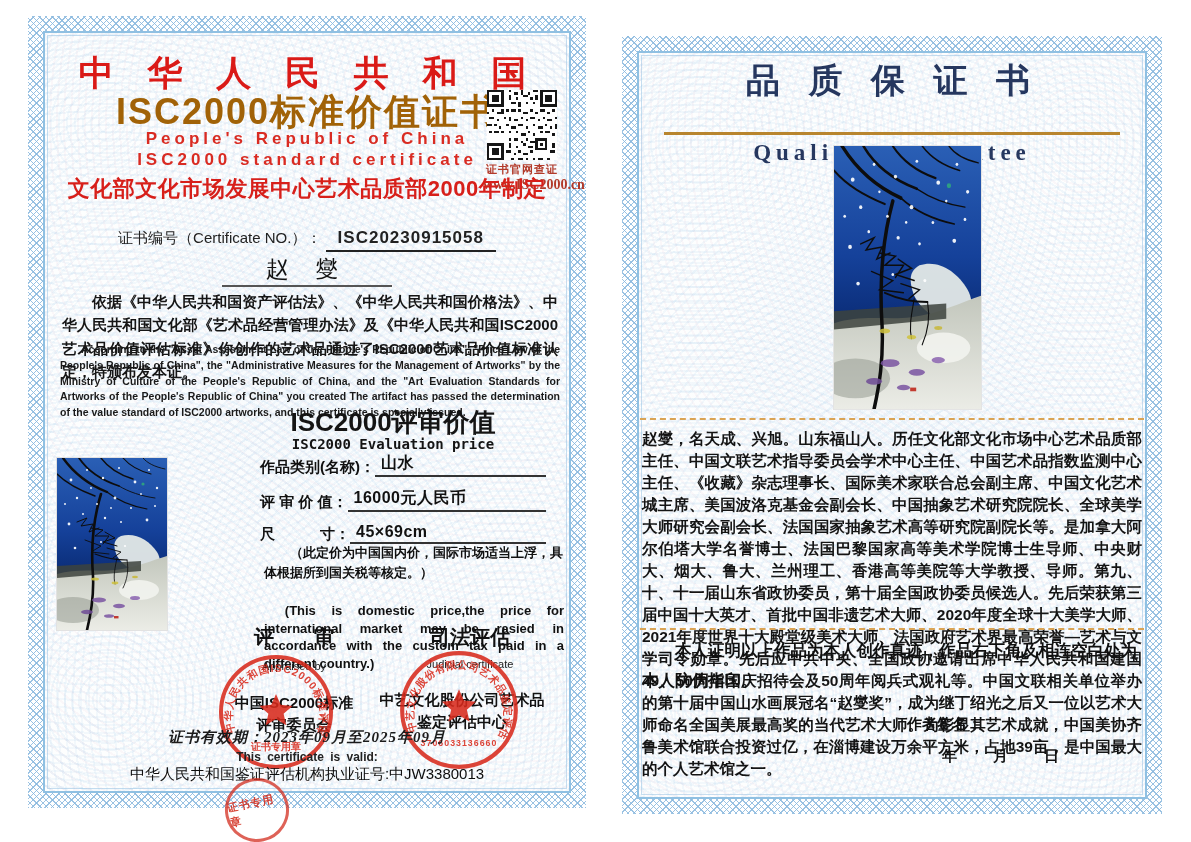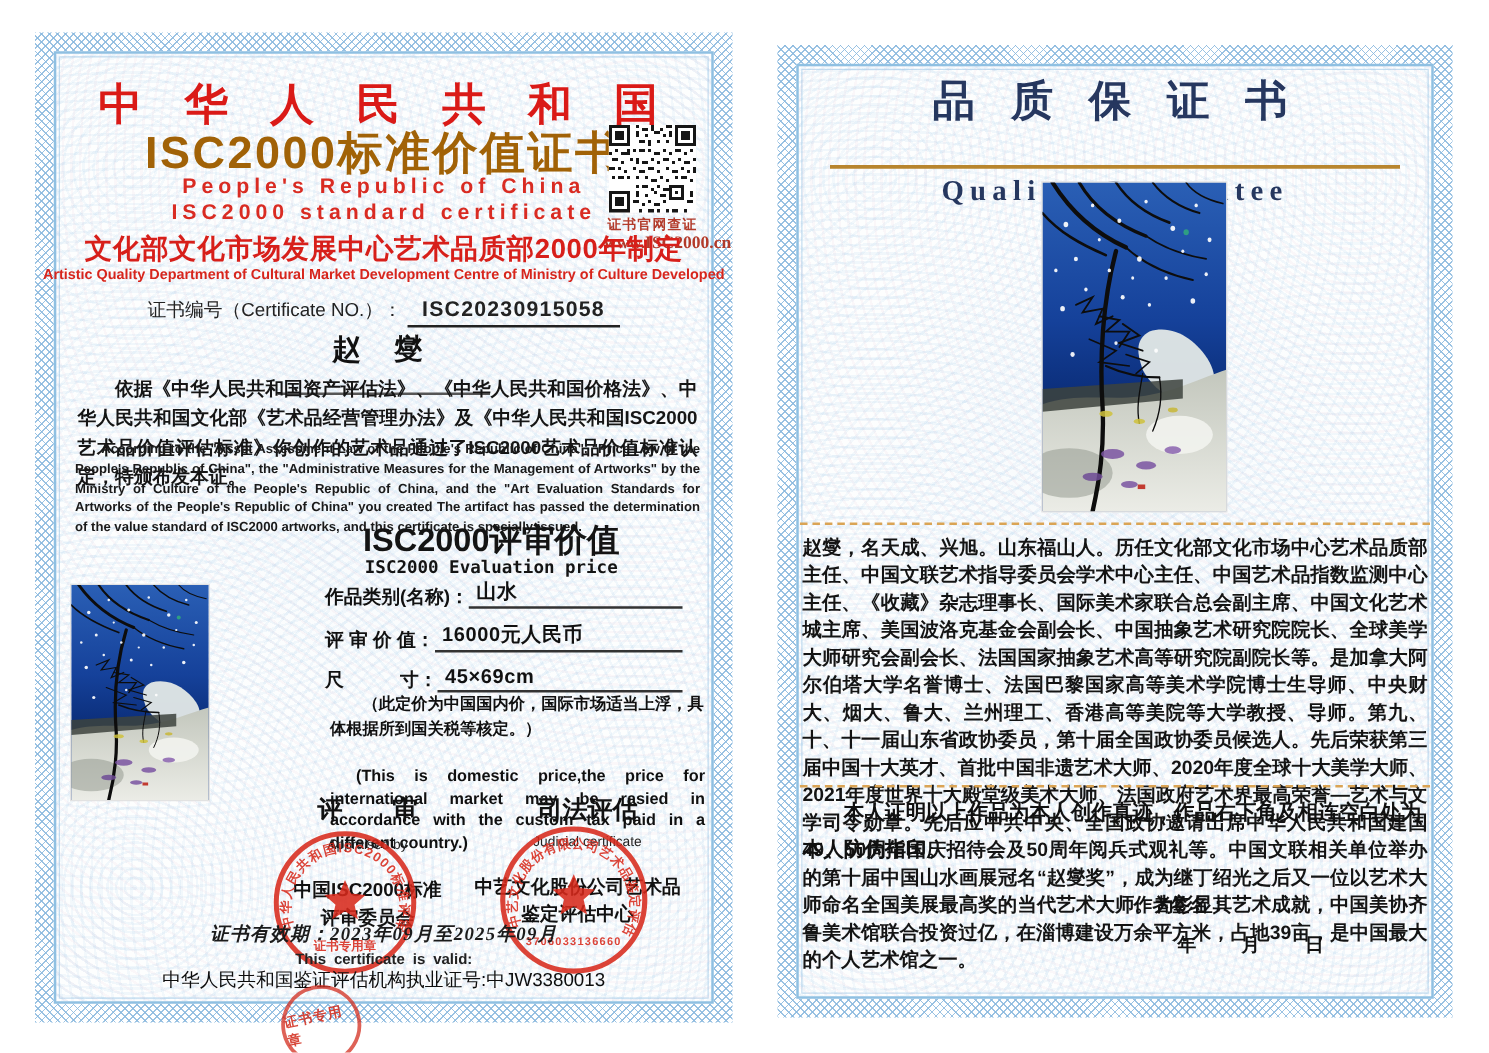--- a/index.html
+++ b/index.html
@@ -30,22 +30,22 @@
   .issuer-cn{top:158px;font-size:22px;font-weight:900;color:#d71f1a;letter-spacing:.5px;}
   .issuer-en{top:188px;font-size:11.5px;font-weight:800;color:#d7251c;}
   .qr-wrap{top:74px;left:455px;width:78px;text-align:center;}
   .qr-wrap svg{width:70px;height:70px;display:block;margin:0 auto;background:#fff;}
   .qr-cap1{font-size:11px;font-weight:700;color:#b23a2a;margin-top:2px;letter-spacing:1px;}
   .qr-cap2{font-size:14px;font-weight:700;color:#b23a2a;font-family:Liberation Serif, serif;}
   .certno{top:212px;font-size:15px;color:#222;}
   .certno b{font-size:17px;letter-spacing:1px;border-bottom:2px solid #222;
             padding:0 12px 2px;display:inline-block;}
   .artist{top:238px;}
-  .artist span{font-size:23px;font-weight:700;letter-spacing:10px;color:#111;
-               border-bottom:2px solid #555;padding:0 44px 19px;display:inline-block;}
+  .artist span{font-size:23px;font-weight:400;letter-spacing:10px;color:#111;
+               border-bottom:2px solid #555;padding:0 44px 0;display:inline-block;}
   .body-cn{top:274px;left:34px;width:496px;font-size:15px;font-weight:700;line-height:1.55;
            text-align:justify;text-indent:2em;color:#151515;}
   .body-en{top:326px;left:32px;width:500px;font-size:10.5px;font-weight:600;line-height:1.5;
            text-align:justify;text-indent:2em;color:#1a1a1a;}
   .art-s{top:442px;left:29px;width:110px;height:172px;box-shadow:0 0 0 1px #e2e2e2;}
   .art-s svg,.art-l svg{width:100%;height:100%;display:block;}
   .eval-title{top:389px;left:200px;width:330px;text-align:center;font-size:26px;font-weight:900;color:#141414;}
   .eval-sub{top:420px;left:200px;width:330px;text-align:center;font-size:14px;font-weight:700;
             font-family:"DejaVu Sans Mono", monospace;color:#141414;}
   .frow{left:232px;width:286px;display:flex;align-items:flex-end;}
@@ -102,21 +102,21 @@
       <stop offset="0.42" stop-color="#15419a"></stop>
       <stop offset="0.66" stop-color="#0b2d78"></stop>
     </linearGradient>
     <linearGradient id="snowg" x1="0" y1="0" x2="0" y2="1">
       <stop offset="0" stop-color="#c3c7bd"></stop>
       <stop offset="1" stop-color="#ebece6"></stop>
     </linearGradient>
   </defs>
 </svg>
 
-<div class="cert" style="left:28px;top:26px;width:558px;height:792px;">
+<div class="cert" style="left:28px;top:16px;width:558px;height:792px;">
   <div class="lattice"></div>
   <div class="inner"></div>
 
   <div class="abs ctr t-cn1">中 华 人 民 共 和 国</div>
   <div class="abs ctr t-cn2">ISC2000标准价值证书</div>
   <div class="abs ctr t-en1">People's Republic of China</div>
   <div class="abs ctr t-en2">ISC2000 standard certificate</div>
 
   <div class="abs qr-wrap">
     <svg viewBox="0 0 29 29" shape-rendering="crispEdges">
@@ -135,21 +135,20 @@
           <rect x="21" y="21" width="3" height="3" fill="#fff"></rect>
           <rect x="22" y="22" width="1" height="1"></rect>
         <path d="M9 0h1v1H9z M11 1h2v1h-2z M14 0h1v2h-1z M17 1h1v1h-1z M19 0h2v1h-2z M9 2h1v2H9z M12 3h1v1h-1z M15 2h2v1h-2z M18 3h1v1h-1z M20 2h1v2h-1z M10 5h2v1h-2z M13 5h1v2h-1z M16 5h1v1h-1z M19 5h1v1h-1z M8 8h1v1H8z M10 8h2v1h-2z M0 9h1v1H0z M2 8h1v1H2z M4 9h2v1H4z M6 8h1v2H6z M13 8h1v1h-1z M15 9h2v1h-2z M18 8h1v1h-1z M20 9h1v1h-1z M22 8h2v1h-2z M25 9h1v1h-1z M27 8h1v1h-1z M1 11h2v1H1z M4 12h1v1H4z M7 11h1v1H7z M9 11h1v2H9z M11 12h2v1h-2z M14 11h1v1h-1z M16 12h1v1h-1z M18 11h2v1h-2z M21 12h1v1h-1z M23 11h1v1h-1z M25 12h2v1h-2z M28 11h1v1h-1z M0 14h2v1H0z M3 14h1v1H3z M5 15h1v1H5z M8 14h1v1H8z M10 15h2v1h-2z M13 14h2v1h-2z M16 15h1v1h-1z M19 14h1v1h-1z M21 15h2v1h-2z M24 14h1v1h-1z M26 15h1v1h-1z M28 14h1v2h-1z M1 17h1v1H1z M3 17h2v1H3z M6 17h1v1H6z M9 17h1v1H9z M12 17h1v1h-1z M14 18h2v1h-2z M17 17h1v1h-1z M19 18h1v1h-1z M22 17h1v1h-1z M24 17h2v1h-2z M27 18h1v1h-1z M9 20h1v1H9z M11 20h2v1h-2z M14 21h1v1h-1z M16 20h1v1h-1z M18 21h2v1h-2z M9 22h1v2H9z M12 23h1v1h-1z M15 22h1v1h-1z M17 23h2v1h-2z M27 22h1v2h-1z M8 25h2v1H8z M11 26h1v1h-1z M13 25h1v1h-1z M15 26h2v1h-2z M18 25h1v1h-1z M26 25h2v1h-2z M10 28h1v1h-1z M13 28h2v1h-2z M16 28h1v1h-1z M19 28h1v1h-1z M21 28h2v1h-2z M25 28h1v1h-1z"></path>
       </g>
     </svg>
     <div class="qr-cap1">证书官网查证</div>
     <div class="qr-cap2">www.ISC2000.cn</div>
   </div>
 
   <div class="abs ctr issuer-cn">文化部文化市场发展中心艺术品质部2000年制定</div>
-  <div class="abs ctr issuer-en">Artistic Quality Department of Cultural Market Development Centre of Ministry of Culture Developed</div>
 
   <div class="abs ctr certno">
     <span>证书编号（Certificate NO.）：</span>
     <b>ISC20230915058</b>
   </div>
 
   <div class="abs ctr artist">
     <span>赵 燮</span>
   </div>
 

